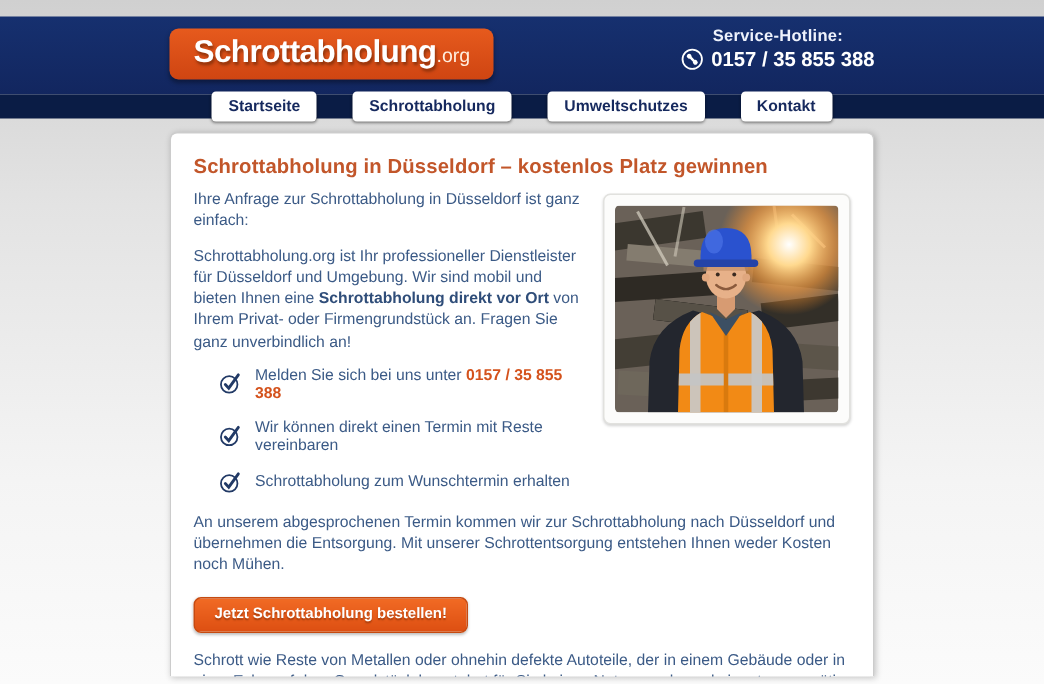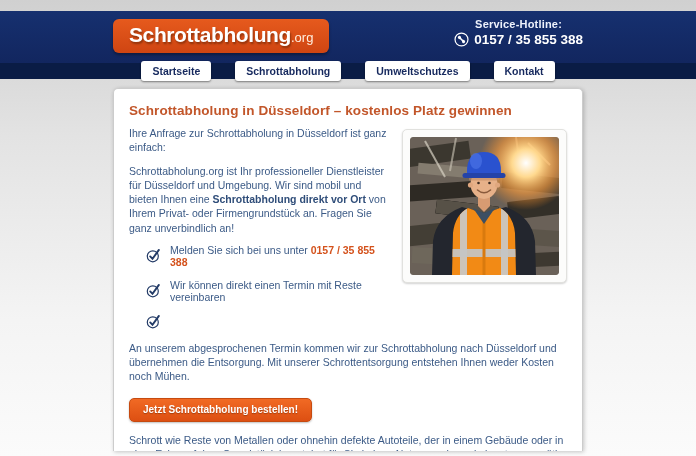--- a/index.html
+++ b/index.html
@@ -223,20 +223,21 @@
         </span>
         <span class="step-text"><span>Wir können direkt einen Termin mit Reste vereinbaren</span></span>
       </li>
       <li>
         <span style="display:inline-flex;flex:0 0 auto">
           <svg width="15" height="15" viewBox="0 0 15 15">
             <circle cx="6.8" cy="8.3" r="5.5" fill="none" stroke="#223a66" stroke-width="1.2"></circle>
             <path d="M4.2 8.4 L6.5 10.8 L12.9 1.9" fill="none" stroke="#223a66" stroke-width="1.9" stroke-linecap="round"></path>
           </svg>
         </span>
+        <span class="step-text"><span>Schrottabholung zum Wunschtermin erhalten</span></span>
       </li>
     </ul>
 
     <p>An unserem abgesprochenen Termin kommen wir zur Schrottabholung nach Düsseldorf und übernehmen die Entsorgung. Mit unserer Schrottentsorgung entstehen Ihnen weder Kosten noch Mühen.</p>
 
     <button class="cta-btn">Jetzt Schrottabholung bestellen!</button>
 
     <p style="clear:right">Schrott wie Reste von Metallen oder ohnehin defekte Autoteile, der in einem Gebäude oder in einer Ecke auf dem Grundstück lagert, hat für Sie keinen Nutzen mehr und nimmt nur unnötig Platz in Anspruch. Dieser Platz fehlt Ihnen für wichtigere Dinge. Schrott kann zudem gefährlich sein, denn an seinen scharfen Kanten könnten sich Personen verletzen. Schrott sollte jedoch auch aus Gründen des Umweltschutzes entsorgt werden.</p>
     
     

